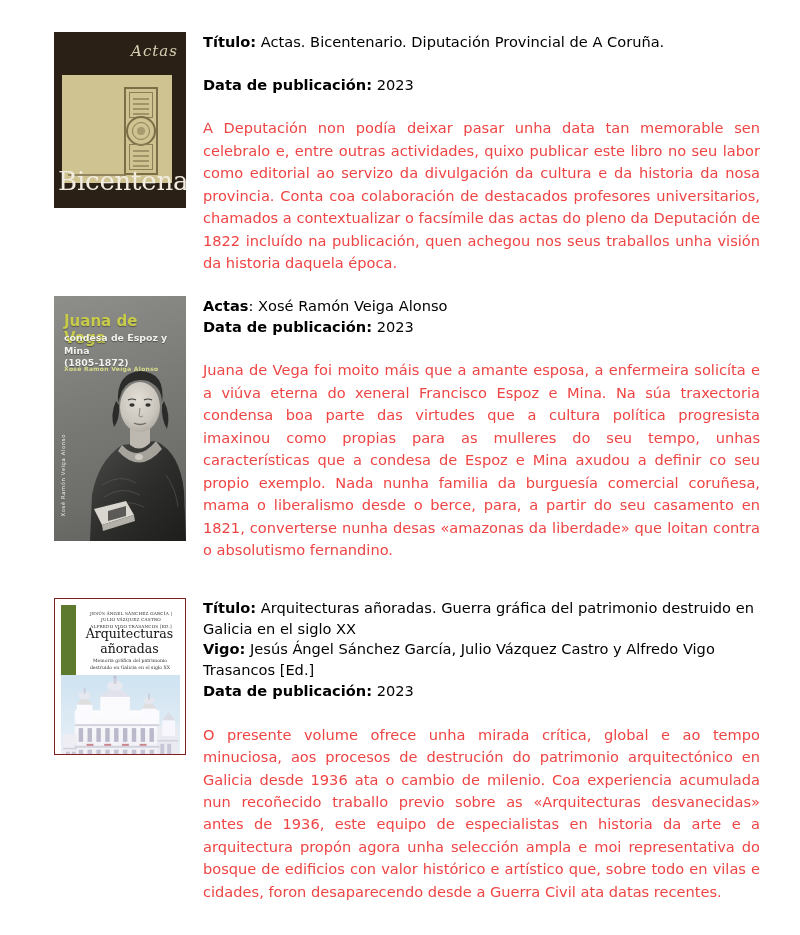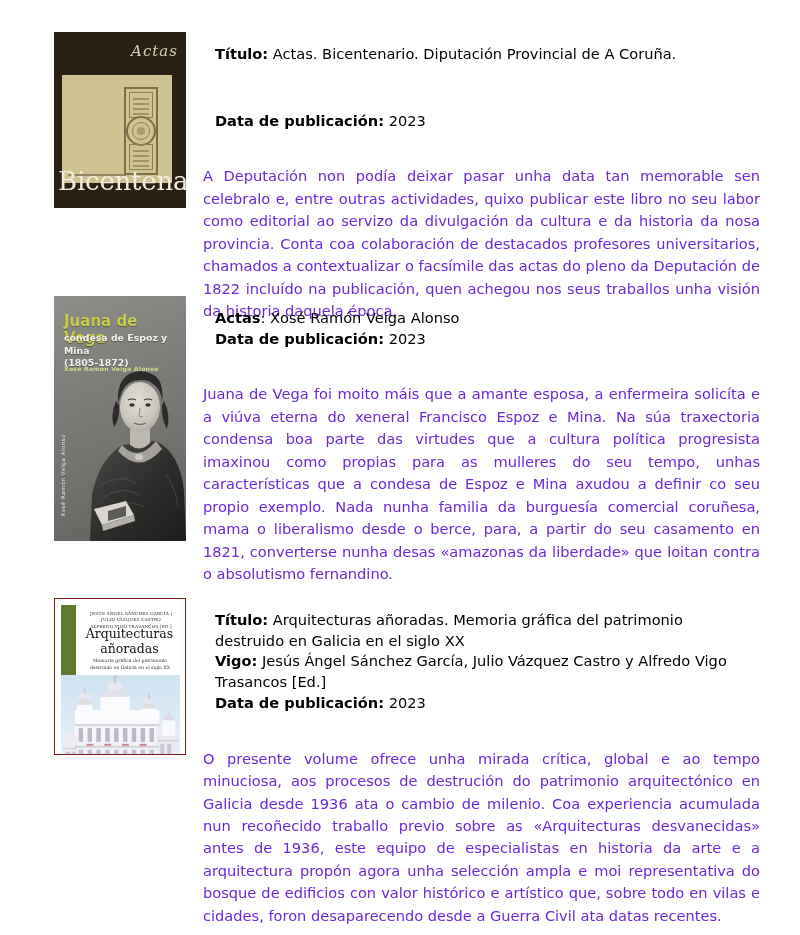--- a/index.html
+++ b/index.html
@@ -36,32 +36,32 @@
 
   .text-col {
     flex: 1 1 auto;
     padding-left: 8px;
   }
 
   .meta {
     font-size: 14.6px;
     line-height: 1.42;
     color: #000;
-    margin: 12px;
+    margin: 0;
   }
   .meta .lbl { font-weight: bold; }
   .meta-line { display: block; }
   .gap-md { height: 22px; }
 
   .body-par {
     font-size: 14.6px;
     line-height: 1.54;
     text-align: justify;
     margin: 0;
-    color: #6d28d9;
+    color: #ef4444;
   }
 
   
   .cover1 {
     position: relative;
     width: 132px;
     height: 176px;
     background: #2a2016;
     box-sizing: border-box;
     overflow: hidden;
@@ -548,21 +548,21 @@
 
           <path d="M44 126 L52 110 L64 110 L76 126 Z" fill="#e7e3d6" opacity=".8"></path>
         </svg>
       </div>
     </div>
 
     <div class="text-col">
       <div class="meta">
         <span class="meta-line">
           <span class="lbl">Título:</span>
-          <span>Arquitecturas añoradas. Memoria gráfica del patrimonio destruido en Galicia en el siglo XX</span>
+          <span>Arquitecturas añoradas. Guerra gráfica del patrimonio destruido en Galicia en el siglo XX</span>
         </span>
         <span class="meta-line">
           <span class="lbl">Vigo:</span>
           <span>Jesús Ángel Sánchez García, Julio Vázquez Castro y Alfredo Vigo Trasancos [Ed.]</span>
         </span>
         <span class="meta-line">
           <span class="lbl">Data de publicación:</span>
           <span>2023</span>
         </span>
       </div>

